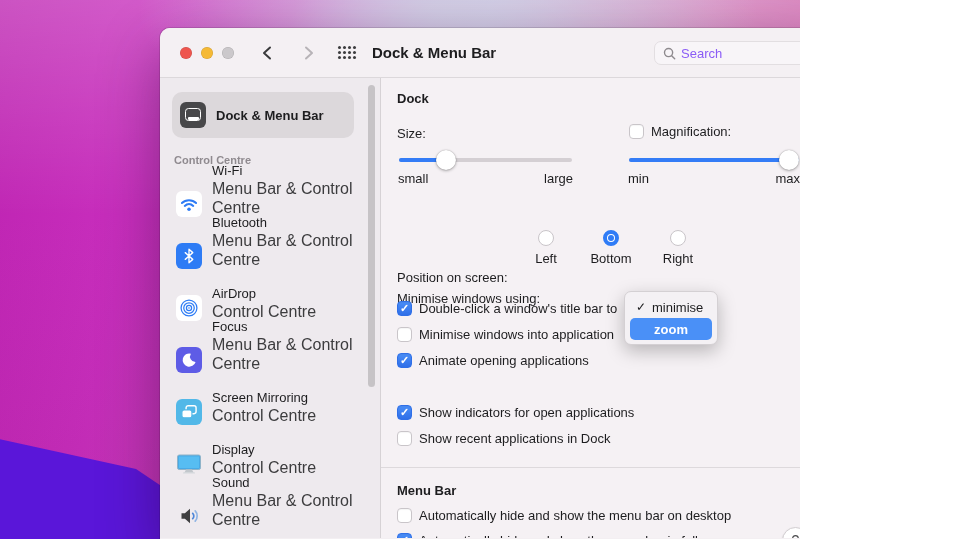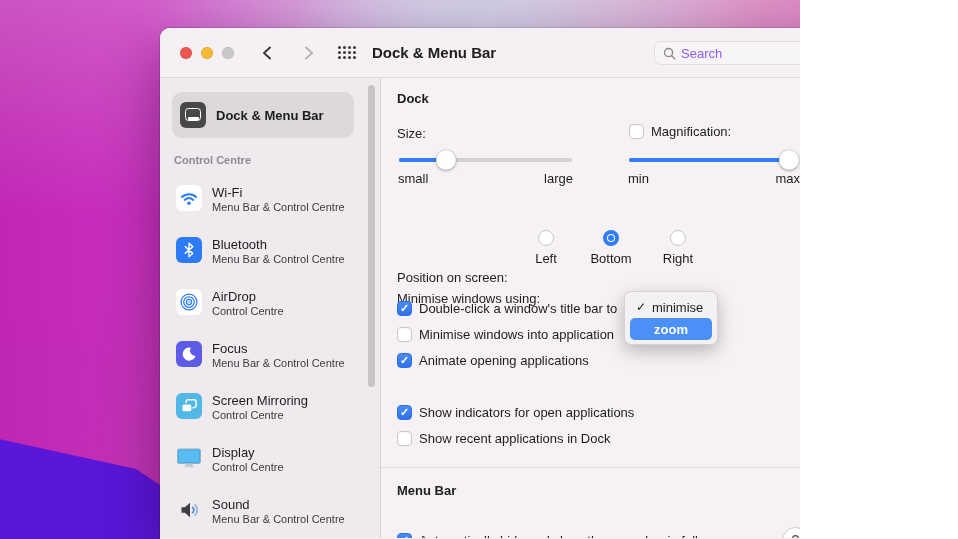--- a/index.html
+++ b/index.html
@@ -44,24 +44,24 @@
 
   
   .sel-row { position:absolute; left:12px; top:14px; width:182px; height:46px; background:#dcd8db; border-radius:10px;
     display:flex; align-items:center; padding-left:8px; gap:10px; }
   .sel-row .label { font-size:13px; font-weight:600; color:#1d1d1f; }
   .dock-ic { width:26px; height:26px; background:#48484a; border-radius:6px; position:relative; flex:none; }
   .dock-ic .scr { position:absolute; left:5px; top:6px; width:16px; height:13px; border:1.5px solid #fff; border-radius:3.5px; }
   .dock-ic .bar { position:absolute; left:7.5px; bottom:8px; width:11px; height:3px; background:#fff; border-radius:1px; }
   .scrollbar { position:absolute; left:208px; top:7px; width:7px; height:302px; background:#c6c3c6; border-radius:4px; }
   .section-hd { position:absolute; left:14px; top:76px; font-size:11px; font-weight:700; color:#8f8a8f; }
-  .side-item { position:absolute; left:16px; width:190px; height:32px; display:flex; align-items:flex-start; gap:10px; }
+  .side-item { position:absolute; left:16px; width:190px; height:32px; display:flex; align-items:flex-end; gap:10px; }
   .side-item .txt { display:flex; flex-direction:column; justify-content:center; line-height:1.2; }
   .side-item .t1 { font-size:13px; color:#1d1d1f; }
-  .side-item .t2 { font-size:11px; color:#3c3c3e; }
+  .side-item .t2 { font-size:16px; color:#3c3c3e; }
   .sq-ic { width:26px; height:26px; border-radius:6px; flex:none; display:flex; align-items:center; justify-content:center; }
 
   
   .hd { position:absolute; font-size:13px; font-weight:700; color:#1d1d1f; }
   .lbl { position:absolute; font-size:13px; color:#1d1d1f; }
   .slider { position:absolute; height:20px; }
   .slider .track { position:absolute; left:0; right:0; top:8px; height:4px; background:#d4cfd3; border-radius:2px; }
   .slider .fill { position:absolute; left:0; top:8px; height:4px; background:#337cf6; border-radius:2px; }
   .slider .thumb { position:absolute; top:0; width:20px; height:20px; background:#fff; border-radius:50%;
     box-shadow:0 0 1px rgba(0,0,0,0.35), 0 1px 3px rgba(0,0,0,0.3); }
@@ -359,20 +359,24 @@
           </div>
           <div class="pi hl">
             <span>zoom</span>
           </div>
         </div>
 
         <div class="divider"></div>
 
         <div class="hd" style="left:16px; top:405px">Menu Bar</div>
 
+        <div class="cb-row" style="left:16px; top:430px">
+          <span class="cb"></span>
+          <span class="cl">Automatically hide and show the menu bar on desktop</span>
+        </div>
         <div class="cb-row" style="left:16px; top:455px">
           <span class="cb on">
               <span class="mark">✓</span>
             </span>
           <span class="cl">Automatically hide and show the menu bar in full</span>
         </div>
 
         <div class="help">?</div>
       </main>
     </div>

